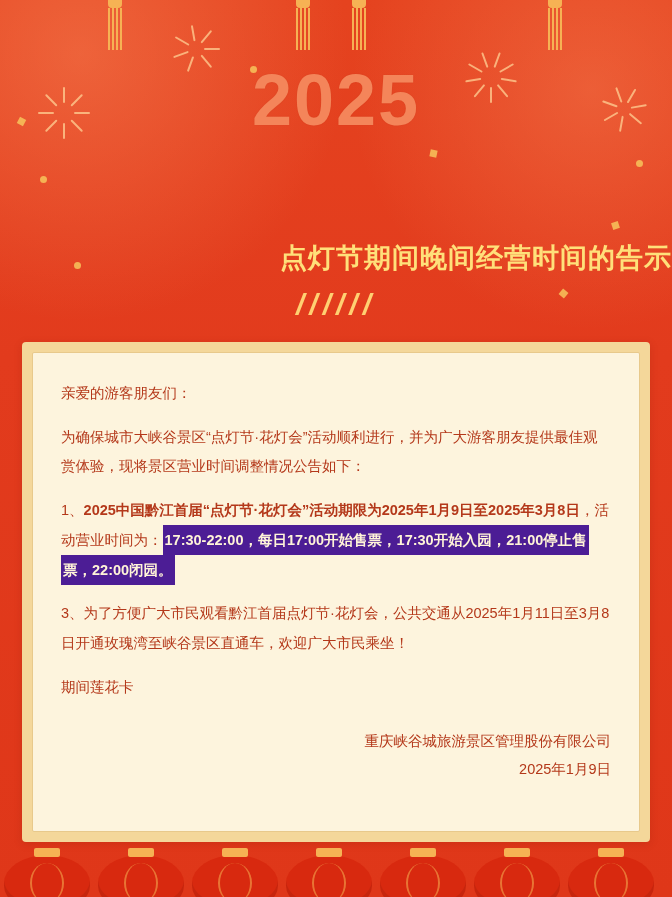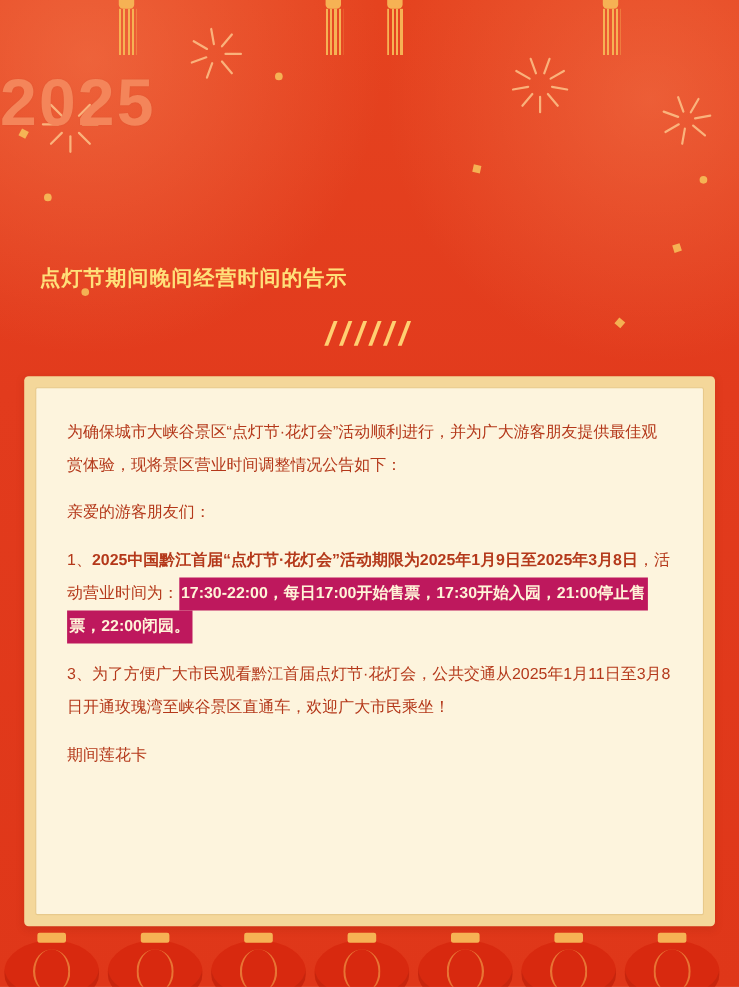--- a/index.html
+++ b/index.html
@@ -63,21 +63,22 @@
     background: #f7c45c;
     opacity: .85;
   }
   .confetti.round { border-radius: 50%; }
 
   
   .year {
     position: absolute;
     top: 64px;
     left: 0; right: 0;
-    font-size: 60px;
+    text-align: center;
+    font-size: 72px;
     font-weight: bold;
     letter-spacing: 2px;
     color: #f4855a;
     line-height: 1;
     text-shadow: 0 0 2px rgba(0,0,0,0.05);
   }
   .title-main {
     position: absolute;
     top: 178px;
     left: 0; right: 0;
@@ -86,26 +87,25 @@
     font-weight: bold;
     color: #fff8e6;
     letter-spacing: 2px;
     line-height: 1.1;
   }
   .title-main .bracket { color: #ffe9c2; font-weight: bold; }
   .title-sub {
     position: absolute;
     top: 240px;
     left: 0; right: 0;
-    text-align: left;
-    font-size: 19px;
+    text-align: right;
+    font-size: 27px;
     font-weight: bold;
     color: #ffe07a;
     letter-spacing: 1px;
-    padding-left: 36px;
   }
   .slashes {
     position: absolute;
     top: 288px;
     left: 0; right: 0;
     text-align: center;
     font-size: 30px;
     font-weight: bold;
     color: #ffd072;
     letter-spacing: 5px;
@@ -135,21 +135,21 @@
     padding: 26px 28px 18px 28px;
   }
   .body-text {
     color: #b4381a;
     font-size: 14.5px;
     line-height: 2.05;
   }
   .para { margin: 0 0 14px 0; }
   .p-bold { font-weight: bold; }
   .hl {
-    background: #be185d;
+    background: #4c1d95;
     color: #fff4d8;
     font-weight: bold;
     padding: 7px 2px;
     box-decoration-break: clone;
     -webkit-box-decoration-break: clone;
   }
   .sign {
     margin-top: 26px;
     text-align: right;
     color: #b4381a;
@@ -264,33 +264,37 @@
   <div class="year">2025</div>
 
 
   <div class="title-sub">点灯节期间晚间经营时间的告示</div>
   <div class="slashes">//////</div>
 
   <div class="card-outer">
     <div class="card-inner">
       <div class="body-text">
 
+        <p class="para">亲爱的游客朋友们：</p>
+
         <p class="para">为确保城市大峡谷景区“点灯节·花灯会”活动顺利进行，并为广大游客朋友提供最佳观赏体验，现将景区营业时间调整情况公告如下：</p>
-
-        <p class="para">亲爱的游客朋友们：</p>
 
         <p class="para">
           <span>1、</span><span class="p-bold">2025中国黔江首届“点灯节·花灯会”活动期限为2025年1月9日至2025年3月8日</span><span>，活动营业时间为：</span><span class="hl">17:30-22:00，每日17:00开始售票，17:30开始入园，21:00停止售票，22:00闭园。</span>
         </p>
 
 
         <p class="para">3、为了方便广大市民观看黔江首届点灯节·花灯会，公共交通从2025年1月11日至3月8日开通玫瑰湾至峡谷景区直通车，欢迎广大市民乘坐！</p>
 
         <p class="para">期间莲花卡</p>
 
+        <div class="sign">
+          <div>重庆峡谷城旅游景区管理股份有限公司</div>
+          <div>2025年1月9日</div>
+        </div>
 
       </div>
     </div>
   </div>
 
   <div class="bottom-band">
     <div class="lantern" style="left:4px;">
         <div class="cap"></div>
       </div>
     <div class="lantern" style="left:98px;">

